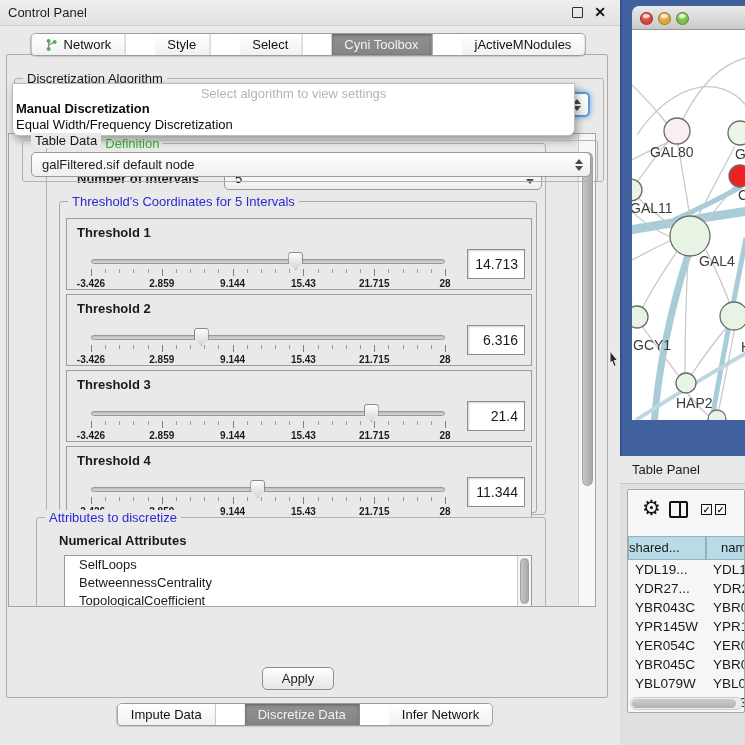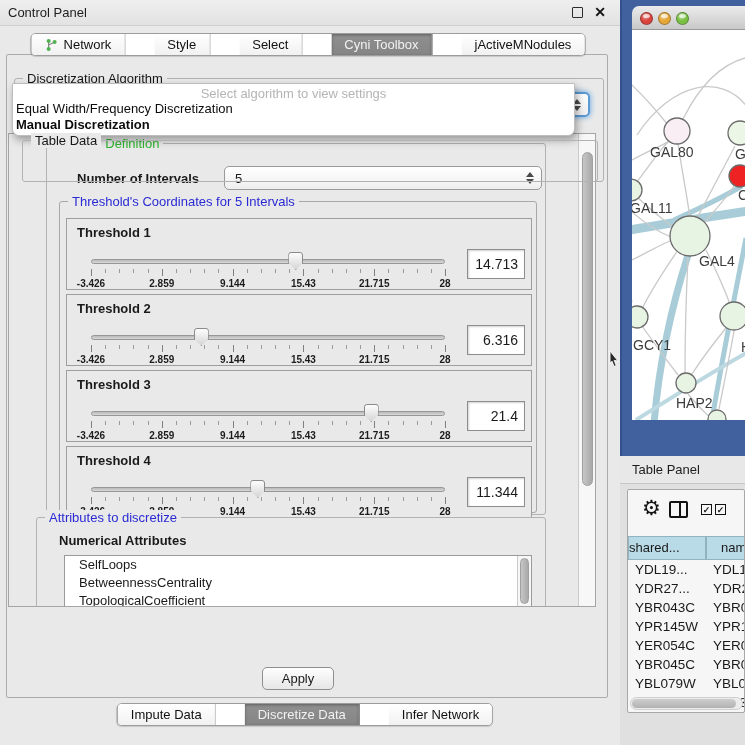--- a/index.html
+++ b/index.html
@@ -191,27 +191,34 @@
     <div class="combo focused" style="left:26px; top:92px; width:564px; height:25px;">
       <span class="stepper">
           <i class="up"></i>
           <i class="dn"></i>
         </span>
     </div>
 
     <div id="algo-popup">
       <div class="ph">Select algorithm to view settings</div>
       <div id="algo-popup-items">
+          <div class="item bold">Manual Discretization</div>
           <div class="item">Equal Width/Frequency Discretization</div>
-          <div class="item bold">Manual Discretization</div>
         </div>
     </div>
 
     <div class="group" style="left:22px; top:140px; width:576px; height:42px; z-index:45;">
       <span class="gtitle black" style="background:#e9e9e9;">Table Data</span>
+      <div class="combo" style="left:8px; top:11px; width:560px; height:25px;">
+        <span class="cval">galFiltered.sif default node</span>
+        <span class="stepper">
+            <i class="up"></i>
+            <i class="dn"></i>
+          </span>
+      </div>
     </div>
 
     <div id="scroll-area">
 
       <div class="vsb">
         <div class="thumb" style="top:18px; height:334px;"></div>
       </div>
 
       <div class="group" style="left:37px; top:9px; width:500px; height:372px;">
         <span class="gtitle green">Interval Definition</span>

